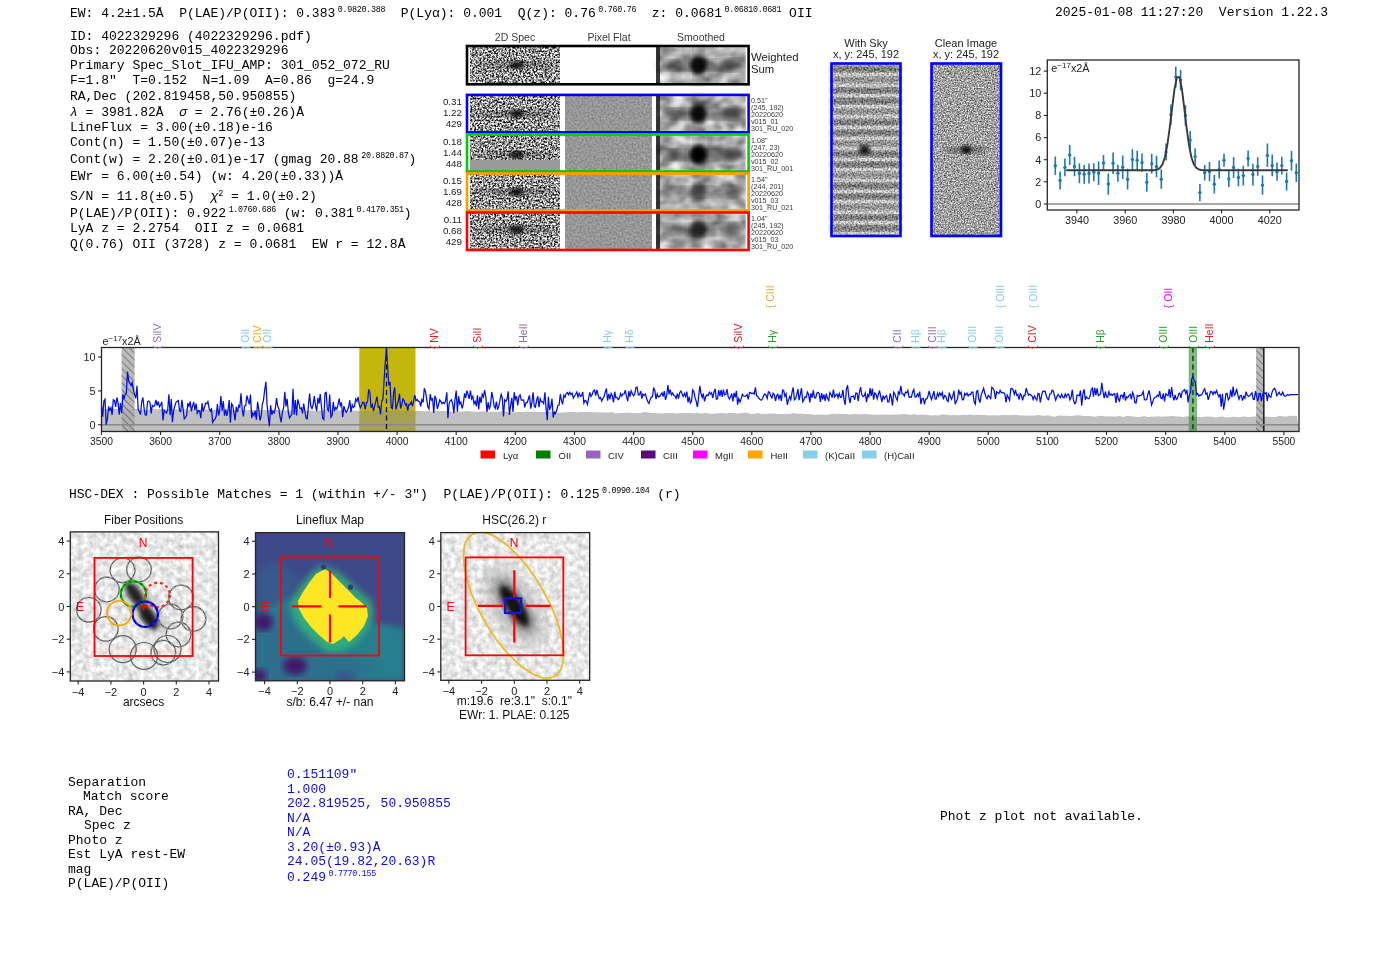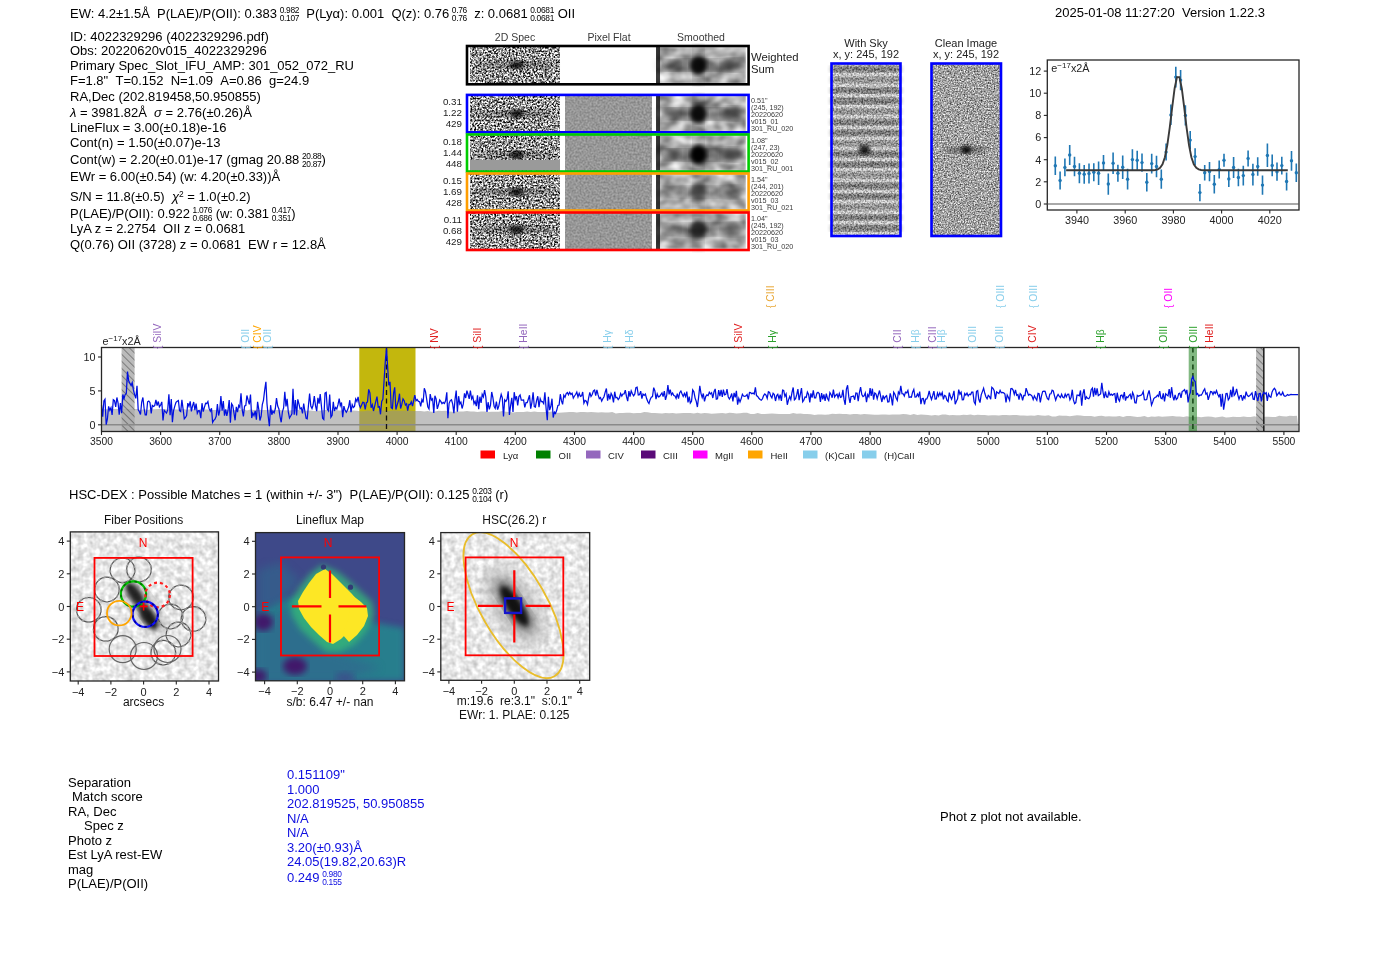--- a/index.html
+++ b/index.html
@@ -1,16 +1,16 @@
 <!DOCTYPE html>
 <html><head><meta charset="utf-8"><style>
 html,body{margin:0;padding:0;background:#fff;width:1400px;height:953px;overflow:hidden}
-.mono{position:absolute;font-family:Liberation Sans, sans-serif;font-size:13px;line-height:13px;color:#000;white-space:pre}
+.mono{position:absolute;font-family:Liberation Mono, monospace;font-size:13px;line-height:13px;color:#000;white-space:pre}
 .blue{color:#0d0de0}
-.st{display:inline-flex;flex-direction:column;font-size:8.4px;line-height:8.2px;vertical-align:4.5px;letter-spacing:-0.3px}
+.st{display:inline-flex;font-size:8.4px;line-height:8.2px;vertical-align:4.5px;letter-spacing:-0.3px}
 .s2{font-size:8.4px;vertical-align:4px}
 i{font-style:italic}
 </style></head><body>
 <svg width="1400" height="953" viewBox="0 0 1400 953" xmlns="http://www.w3.org/2000/svg" style="position:absolute;left:0;top:0;font-family:'Liberation Sans',sans-serif">
     <defs>
 <filter id="nraw" x="0" y="0" width="100%" height="100%" color-interpolation-filters="sRGB">
  <feTurbulence type="fractalNoise" baseFrequency="0.55" numOctaves="3" seed="7"></feTurbulence>
  <feColorMatrix type="matrix" values="0 0 0 2.4 -0.62  0 0 0 2.4 -0.62  0 0 0 2.4 -0.62  0 0 0 0 1"></feColorMatrix>
 </filter>
 <filter id="nraw2" x="0" y="0" width="100%" height="100%" color-interpolation-filters="sRGB">
@@ -553,45 +553,45 @@
       <line x1="437.3" y1="573.8" x2="440.8" y2="573.8" stroke="#262626" stroke-width="1.1"></line>
       <text x="434.8" y="577.8" font-size="11" fill="#222" text-anchor="end">2</text>
       <line x1="579.7" y1="680.3" x2="579.7" y2="683.8" stroke="#262626" stroke-width="1.1"></line>
       <text x="579.7" y="694.8" font-size="11" fill="#222" text-anchor="middle">4</text>
       <line x1="437.3" y1="541.1" x2="440.8" y2="541.1" stroke="#262626" stroke-width="1.1"></line>
       <text x="434.8" y="545.1" font-size="11" fill="#222" text-anchor="end">4</text>
       <text x="514.3" y="705" font-size="12" fill="#111" text-anchor="middle">m:19.6&nbsp;&nbsp;re:3.1"&nbsp;&nbsp;s:0.1"</text>
       <text x="514.3" y="719" font-size="12" fill="#111" text-anchor="middle">EWr: 1. PLAE: 0.125</text>
     </g>
   </svg>
-<div class="mono" style="left:70px;top:5.5px">EW: 4.2±1.5Å&nbsp;&nbsp;P(LAE)/P(OII): 0.383 <span class="st"><span>0.982</span><span>0.107</span></span>&nbsp;&nbsp;P(Lyα): 0.001&nbsp;&nbsp;Q(z): 0.76 <span class="st"><span>0.76</span><span>0.76</span></span>&nbsp;&nbsp;z: 0.0681 <span class="st"><span>0.0681</span><span>0.0681</span></span> OII</div>
+<div class="mono" style="left:70px;top:5.5px">EW: 4.2±1.5Å&nbsp;&nbsp;P(LAE)/P(OII): 0.383 <span class="st"><span>0.982</span><span>0.388</span></span>&nbsp;&nbsp;P(Lyα): 0.001&nbsp;&nbsp;Q(z): 0.76 <span class="st"><span>0.76</span><span>0.76</span></span>&nbsp;&nbsp;z: 0.0681 <span class="st"><span>0.0681</span><span>0.0681</span></span> OII</div>
 <div class="mono" style="left:1055px;top:5.5px">2025-01-08 11:27:20&nbsp;&nbsp;Version 1.22.3</div>
 <div class="mono" style="left:70px;top:30.4px">ID: 4022329296 (4022329296.pdf)</div>
 <div class="mono" style="left:70px;top:44.4px">Obs: 20220620v015_4022329296</div>
 <div class="mono" style="left:70px;top:59.1px">Primary Spec_Slot_IFU_AMP: 301_052_072_RU</div>
 <div class="mono" style="left:70px;top:74.4px">F=1.8"&nbsp;&nbsp;T=0.152&nbsp;&nbsp;N=1.09&nbsp;&nbsp;A=0.86&nbsp;&nbsp;g=24.9</div>
 <div class="mono" style="left:70px;top:90.0px">RA,Dec (202.819458,50.950855)</div>
 <div class="mono" style="left:70px;top:105.7px"><i>λ</i> = 3981.82Å&nbsp;&nbsp;<i>σ</i> = 2.76(±0.26)Å</div>
 <div class="mono" style="left:70px;top:120.9px">LineFlux = 3.00(±0.18)e-16</div>
 <div class="mono" style="left:70px;top:135.5px">Cont(n) = 1.50(±0.07)e-13</div>
 <div class="mono" style="left:70px;top:152.2px">Cont(w) = 2.20(±0.01)e-17 (gmag 20.88 <span class="st"><span>20.88</span><span>20.87</span></span>)</div>
 <div class="mono" style="left:70px;top:170.0px">EWr = 6.00(±0.54) (w: 4.20(±0.33))Å</div>
 <div class="mono" style="left:70px;top:188.0px">S/N = 11.8(±0.5)&nbsp;&nbsp;<i>χ</i><sup class="s2">2</sup> = 1.0(±0.2)</div>
 <div class="mono" style="left:70px;top:205.9px">P(LAE)/P(OII): 0.922 <span class="st"><span>1.076</span><span>0.686</span></span> (w: 0.381 <span class="st"><span>0.417</span><span>0.351</span></span>)</div>
 <div class="mono" style="left:70px;top:222.4px">LyA z = 2.2754&nbsp;&nbsp;OII z = 0.0681</div>
 <div class="mono" style="left:70px;top:238.3px">Q(0.76) OII (3728) z = 0.0681&nbsp;&nbsp;EW r = 12.8Å</div>
-<div class="mono" style="left:69px;top:487px">HSC-DEX : Possible Matches = 1 (within +/- 3")&nbsp;&nbsp;P(LAE)/P(OII): 0.125 <span class="st"><span>0.203</span><span>0.104</span></span> (r)</div>
+<div class="mono" style="left:69px;top:487px">HSC-DEX : Possible Matches = 1 (within +/- 3")&nbsp;&nbsp;P(LAE)/P(OII): 0.125 <span class="st"><span>0.099</span><span>0.104</span></span> (r)</div>
 <div class="mono" style="left:68px;top:775.5px">Separation</div>
-<div class="mono" style="left:72px;top:790.0px">Match score</div>
+<div class="mono" style="left:83px;top:790.0px">Match score</div>
 <div class="mono" style="left:68px;top:804.5px">RA, Dec</div>
 <div class="mono" style="left:84px;top:819.0px">Spec z</div>
 <div class="mono" style="left:68px;top:833.5px">Photo z</div>
 <div class="mono" style="left:68px;top:848.0px">Est LyA rest-EW</div>
 <div class="mono" style="left:68px;top:862.5px">mag</div>
 <div class="mono" style="left:68px;top:877.0px">P(LAE)/P(OII)</div>
 <div class="mono blue" style="left:287px;top:768.0px">0.151109"</div>
 <div class="mono blue" style="left:287px;top:782.5px">1.000</div>
 <div class="mono blue" style="left:287px;top:797.0px">202.819525, 50.950855</div>
 <div class="mono blue" style="left:287px;top:811.5px">N/A</div>
 <div class="mono blue" style="left:287px;top:826.0px">N/A</div>
 <div class="mono blue" style="left:287px;top:840.5px">3.20(±0.93)Å</div>
 <div class="mono blue" style="left:287px;top:855.0px">24.05(19.82,20.63)R</div>
-<div class="mono blue" style="left:287px;top:869.5px">0.249 <span class="st"><span>0.980</span><span>0.155</span></span></div>
+<div class="mono blue" style="left:287px;top:869.5px">0.249 <span class="st"><span>0.777</span><span>0.155</span></span></div>
 <div class="mono" style="left:940px;top:810px">Phot z plot not available.</div>
 </body></html>

